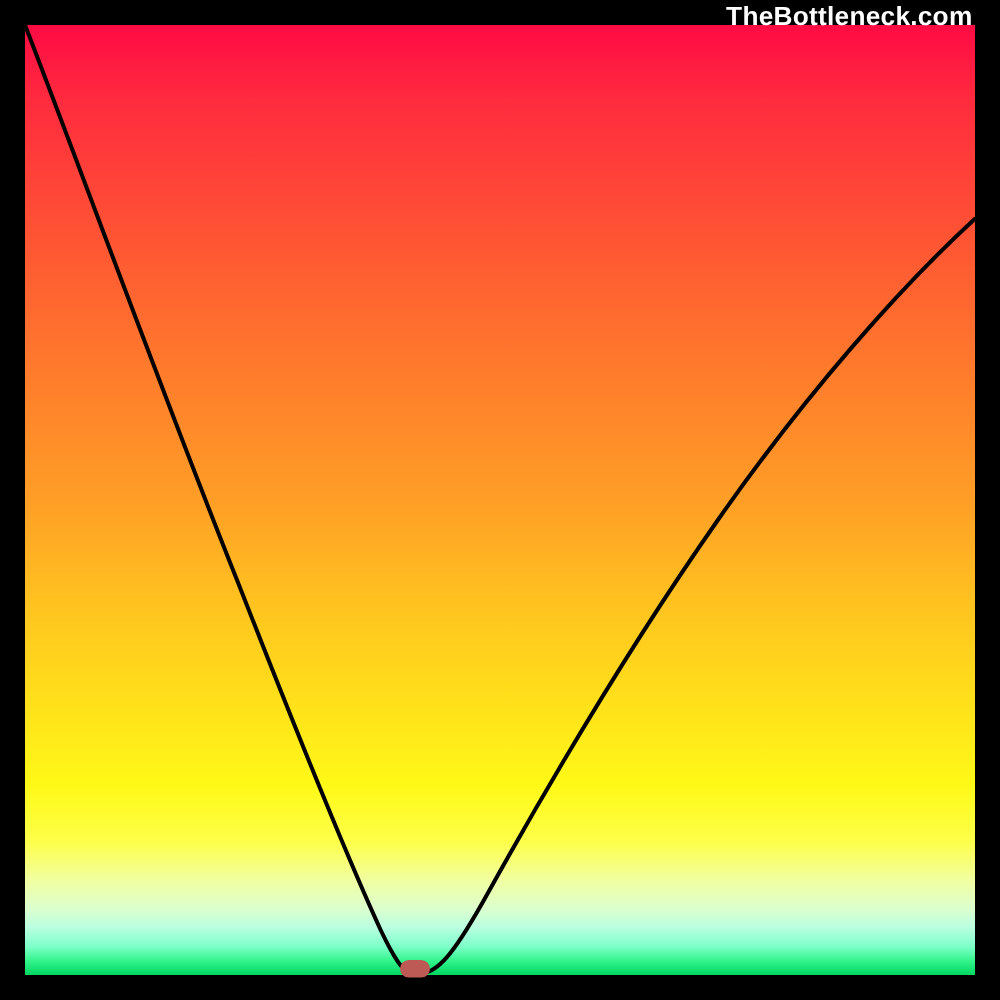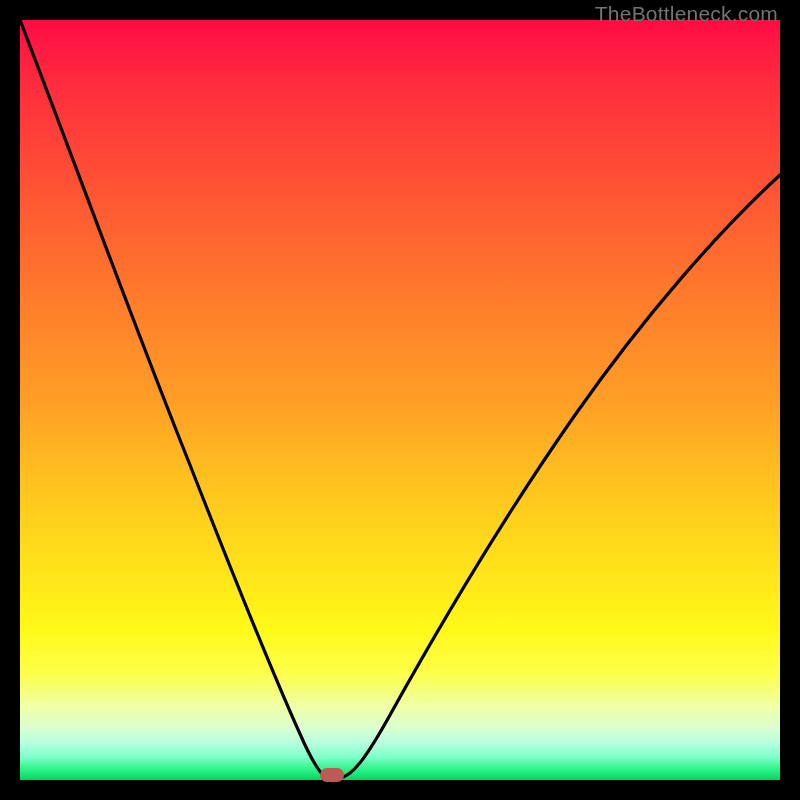--- a/index.html
+++ b/index.html
@@ -55,24 +55,24 @@
     width: 24px;
     height: 14px;
     border-radius: 8px;
     background: #bd5a55;
     transform: translate(-50%, -50%);
   }
   .watermark {
     position: absolute;
     top: 2px;
     right: 22px;
-    color: #737373;
+    color: #ffffff;
     font-size: 21px;
     letter-spacing: 0.2px;
-    font-weight: 400;
+    font-weight: 700;
   }
 </style>
 </head>
 <body>
 
 <div class="frame">
   <div class="plot-area"></div>
 
   <svg class="curve" viewBox="0 0 760 760" preserveAspectRatio="none">
     <path d="M 0 0

